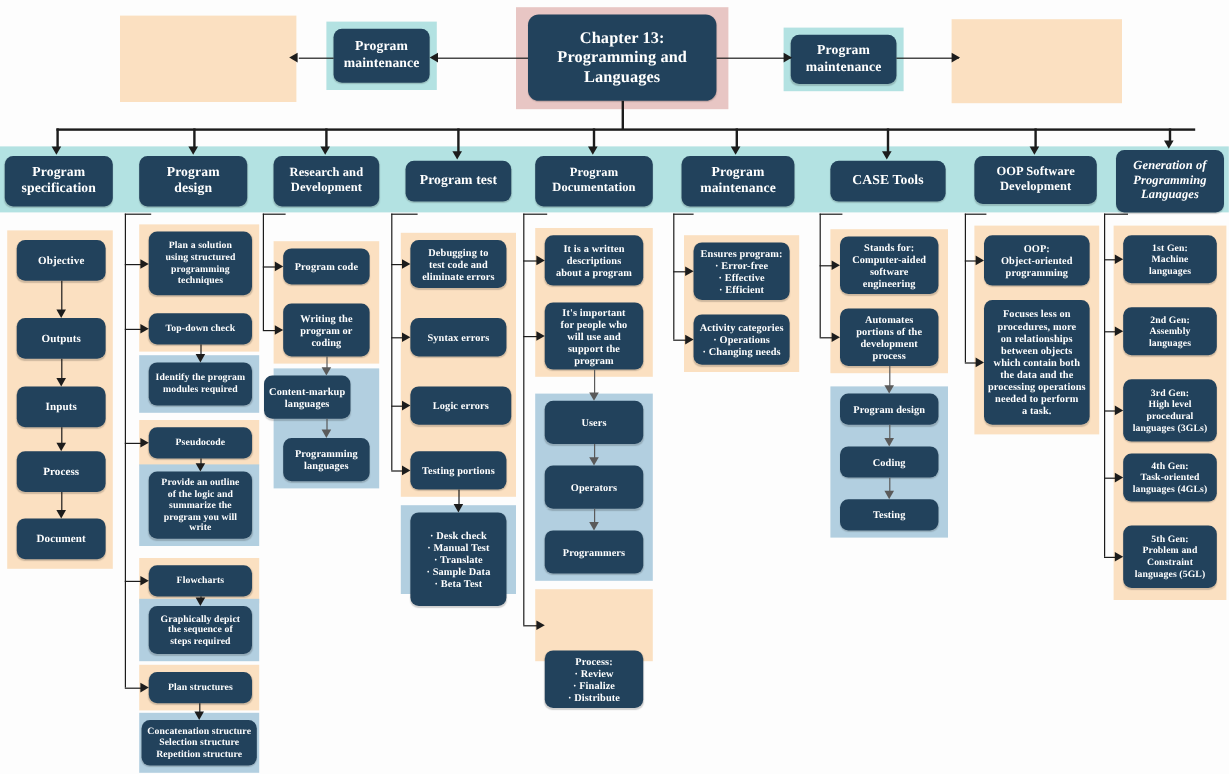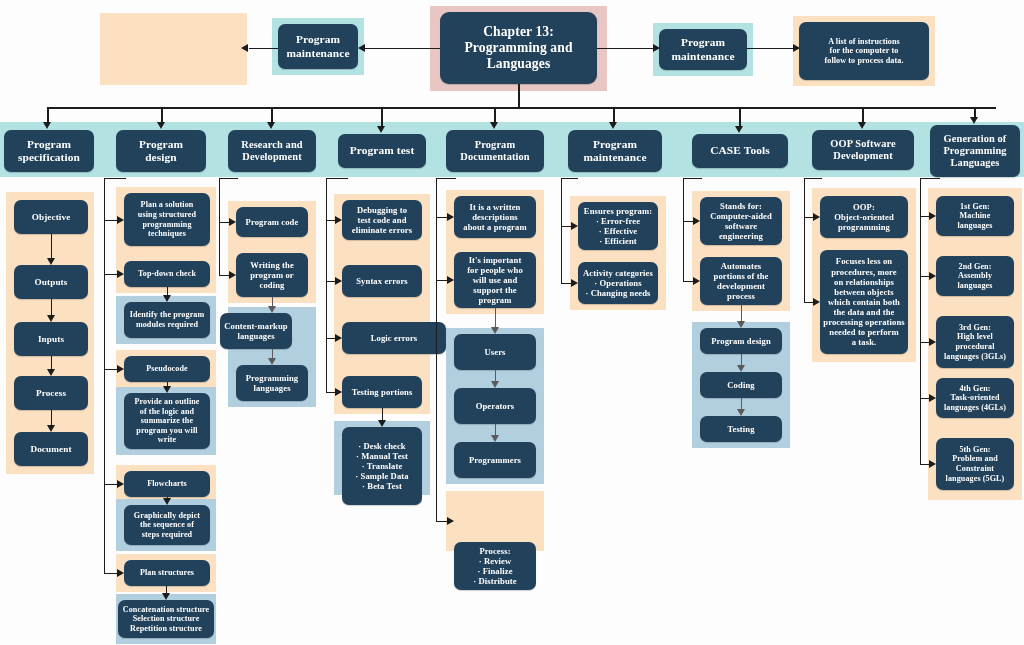--- a/index.html
+++ b/index.html
@@ -79,25 +79,20 @@
 Languages</span>
   </div>
 
   <div class="band teal" style="left:653px;top:23px;width:100px;height:53px;"></div>
   <div class="node f10" style="left:659px;top:29px;width:88px;height:41px;">
     <span>Program
 maintenance</span>
   </div>
 
   <div class="band peach" style="left:793px;top:16px;width:142px;height:70px;"></div>
-  <div class="node f7" style="left:799px;top:22px;width:130px;height:58px;">
-    <span>A list of instructions
-for the computer to
-follow to process data.</span>
-  </div>
 
   <div class="ln h" style="left:249px;top:48px;width:29px;"></div>
   <div class="arrow left" style="left:241px;top:44px;"></div>
 
   <div class="ln h" style="left:364px;top:48px;width:76px;"></div>
   <div class="arrow left" style="left:358px;top:44px;"></div>
 
   <div class="ln h" style="left:597px;top:48px;width:62px;"></div>
   <div class="arrow right" style="left:653px;top:44px;"></div>
 
@@ -152,21 +147,21 @@
         <span>CASE Tools</span>
       </div>
       <div class="ln v" style="left: 862px; top: 107px; height: 16px; width: 1.6px;"></div>
       <div class="arrow down" style="left: 858px; top: 122px;"></div>
       <div class="node f9" style="left: 812px; top: 130px; width: 102px; height: 40px;">
         <span>OOP Software
 Development</span>
       </div>
       <div class="ln v" style="left: 974px; top: 107px; height: 11px; width: 1.6px;"></div>
       <div class="arrow down" style="left: 970px; top: 117px;"></div>
-      <div class="node f9" style="left: 930px; top: 125px; width: 90px; height: 52px;">
+      <div class="node f9" style="left: 930px; top: 125px; width: 90px; height: 52px; font-style: italic;">
         <span>Generation of
 Programming
 Languages</span>
       </div>
     </div>
 
   <div id="cols">
       <div class="band peach" style="left: 6px; top: 192px; width: 88px; height: 282px;"></div>
       <div class="node f8" style="left: 14px; top: 200px; width: 74px; height: 34px;">
         <span>Objective</span>
@@ -295,21 +290,21 @@
 test code and
 eliminate errors</span>
       </div>
       <div class="ln h" style="left: 326px; top: 220px; width: 10px; height: 1.4px;"></div>
       <div class="arrow right" style="left: 335px; top: 216px;"></div>
       <div class="node f75" style="left: 342px; top: 265px; width: 80px; height: 32px;">
         <span>Syntax errors</span>
       </div>
       <div class="ln h" style="left: 326px; top: 281px; width: 10px; height: 1.4px;"></div>
       <div class="arrow right" style="left: 335px; top: 277px;"></div>
-      <div class="node f75" style="left: 342px; top: 322px; width: 104px; height: 32px;">
+      <div class="node f75" style="left: 342px; top: 322px; width: 84px; height: 32px;">
         <span>Logic errors</span>
       </div>
       <div class="ln h" style="left: 326px; top: 338px; width: 10px; height: 1.4px;"></div>
       <div class="arrow right" style="left: 335px; top: 334px;"></div>
       <div class="node f75" style="left: 342px; top: 376px; width: 80px; height: 32px;">
         <span>Testing portions</span>
       </div>
       <div class="ln h" style="left: 326px; top: 392px; width: 10px; height: 1.4px;"></div>
       <div class="arrow right" style="left: 335px; top: 388px;"></div>
       <div class="node f75" style="left: 342px; top: 427px; width: 80px; height: 78px;">

